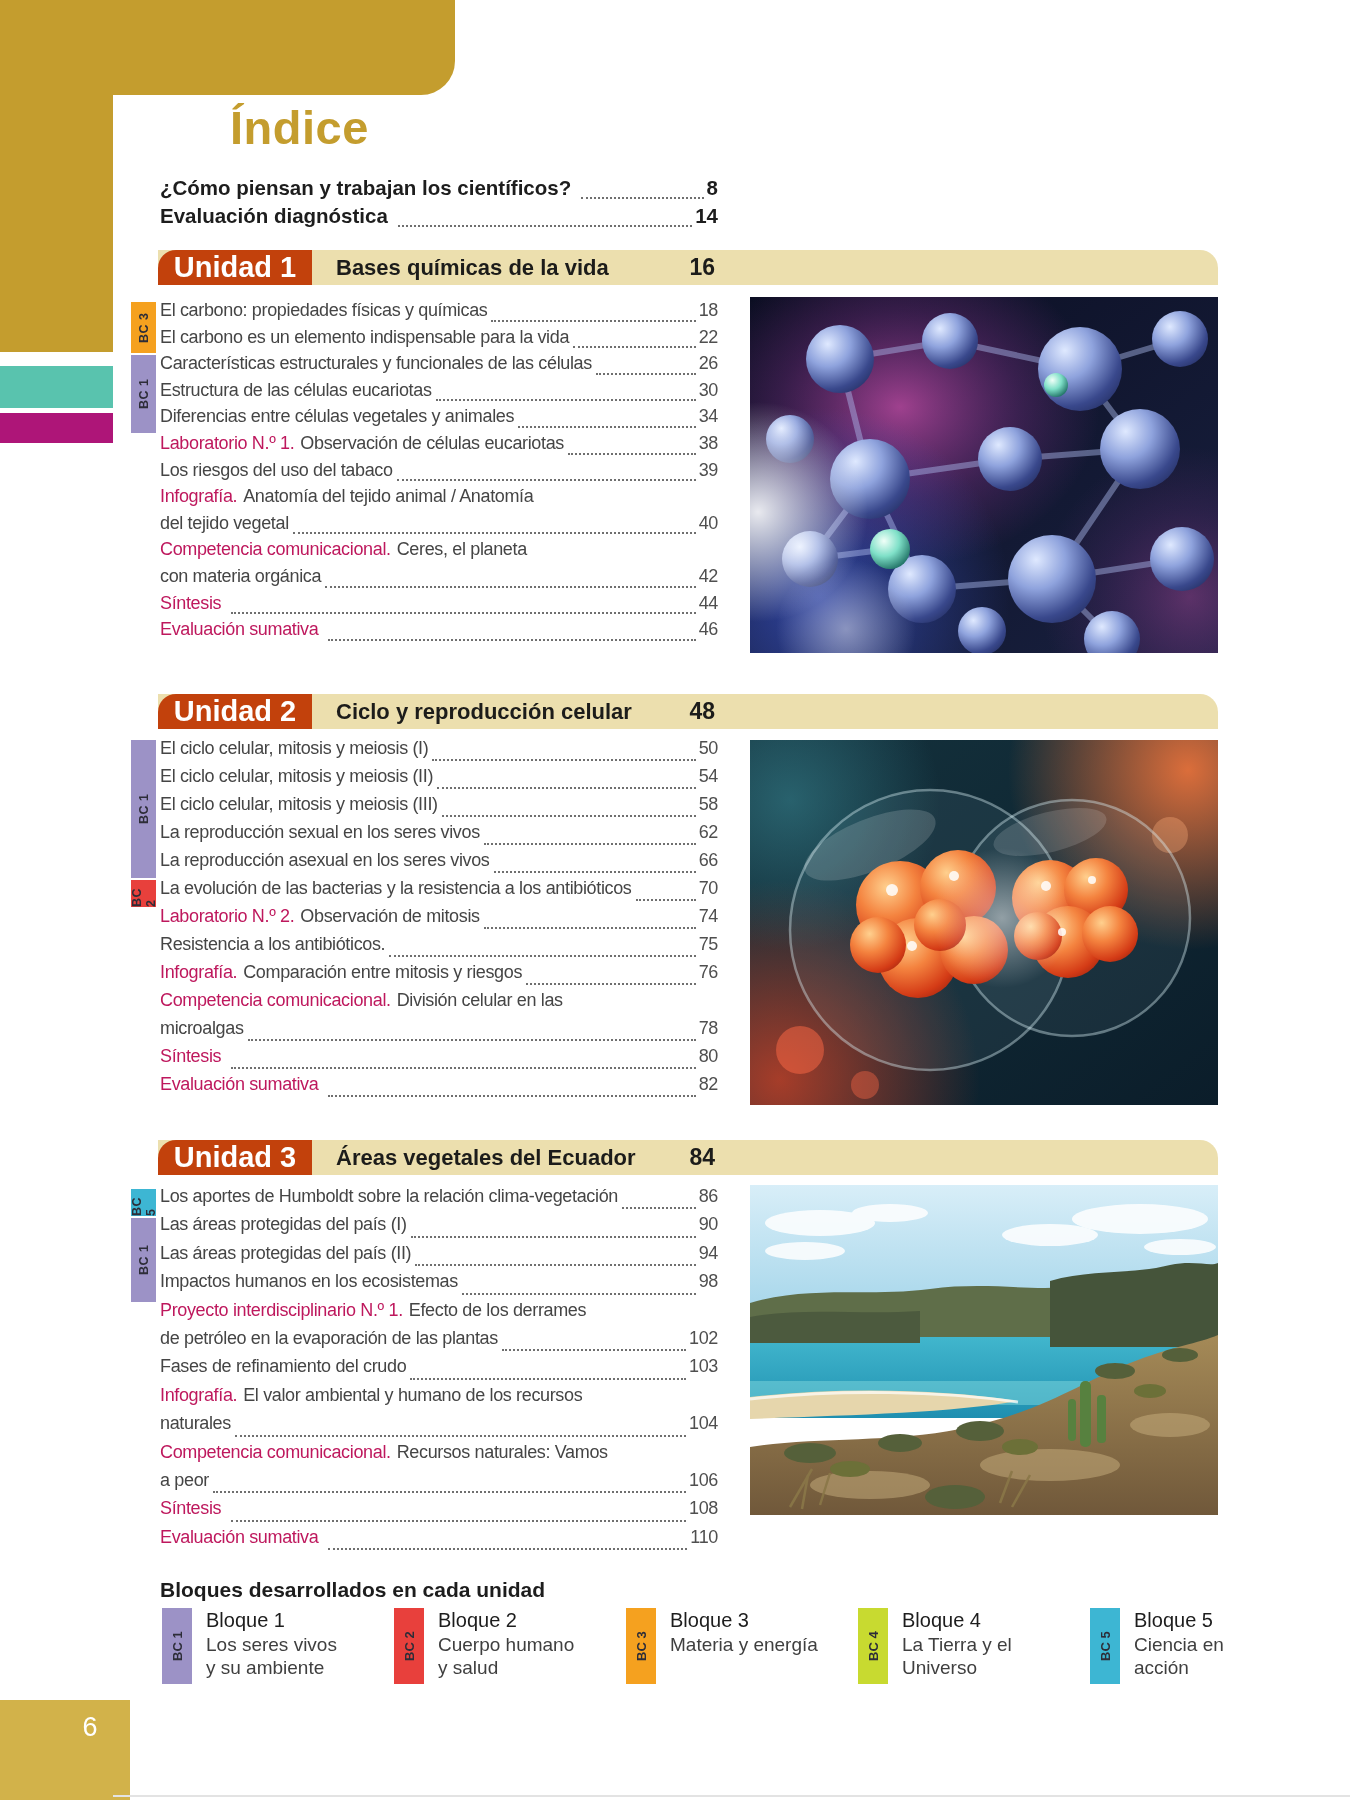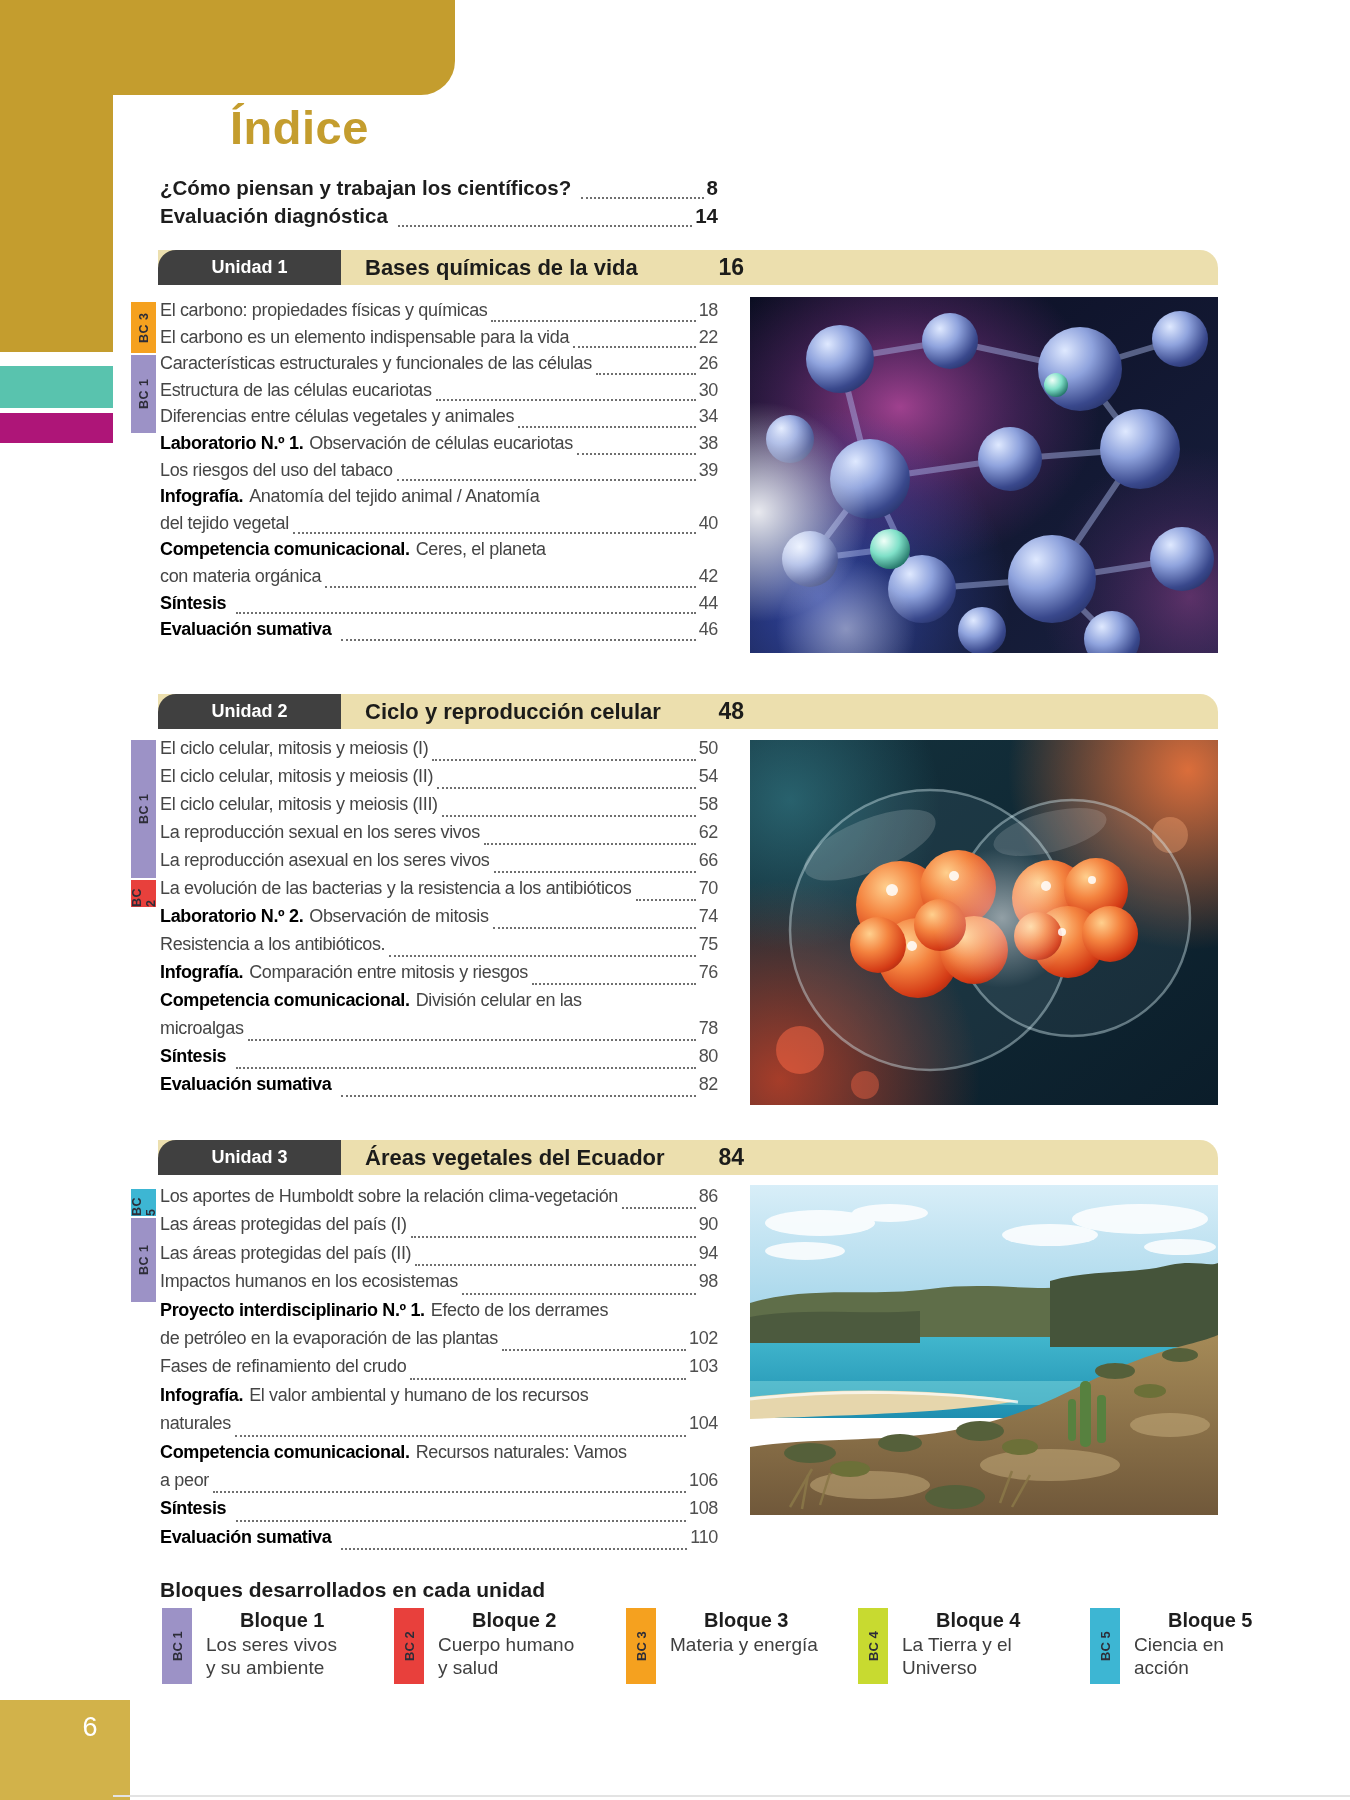--- a/index.html
+++ b/index.html
@@ -14,58 +14,58 @@
   .magenta-block{left:0;top:413px;width:113px;height:30px;background:#ae1578;}
   .footer-gold{left:0;top:1700px;width:130px;height:100px;background:#d2b24a;}
   .footer-num{left:68px;top:1712px;width:44px;text-align:center;color:#fff;font-size:27px;}
   .bottom-rule{left:113px;top:1795px;width:1237px;height:2px;background:#e3e3e3;}
 
   .main-title{left:230px;top:100px;font-size:47px;font-weight:bold;color:#c49d2e;letter-spacing:.5px;}
 
   
   .list{display:flex;flex-direction:column;}
   .row{display:flex;align-items:baseline;white-space:nowrap;}
-  .pfx{font-weight:bold;color:#000000;}
+  .pfx{font-weight:normal;color:#be185d;}
   .pfx:empty{display:none;}
   .pfx{margin-right:6px;}
   .txt{color:#454545;}
   .txt:empty{display:none;margin:0;}
   .dots{flex:1;min-width:8px;border-bottom:2.4px dotted #6f6f6f;align-self:flex-end;margin:0 3px 5px 4px;}
   .pg{color:#4f4f4f;text-align:right;}
 
   .pre-list{left:160px;top:176px;width:558px;}
   .pre-list .row{height:28px;font-size:20.5px;}
   .pre-list .pfx,.pre-list .pg{color:#1d1d1d;font-weight:bold;}
 
   .u-list{width:558px;font-size:18px;letter-spacing:-.35px;}
   .u1{left:160px;top:300px;} .u1 .row{height:26.6px;}
   .u2{left:160px;top:738px;} .u2 .row{height:28px;}
   .u3{left:160px;top:1186px;} .u3 .row{height:28.4px;}
 
   
   .unit-bar{left:158px;width:1060px;height:35px;display:flex;background:#ecdfae;border-top-right-radius:18px;}
   .b1{top:250px;} .b2{top:694px;} .b3{top:1140px;}
-  .unit-pill{width:183px;background:#404040;border-top-left-radius:18px;color:#fff;
-             font-weight:bold;font-size:18px;display:flex;align-items:center;justify-content:center;}
+  .unit-pill{width:154px;background:#c2410c;border-top-left-radius:18px;color:#fff;
+             font-weight:bold;font-size:29px;display:flex;align-items:center;justify-content:center;}
   .unit-mid{width:403px;display:flex;align-items:center;justify-content:space-between;padding-left:24px;box-sizing:border-box;}
   .unit-title{font-weight:bold;font-size:22px;color:#1c1c1a;}
   .unit-page{font-weight:bold;font-size:23px;color:#1c1c1a;}
 
   
   .bctab{width:25px;display:flex;align-items:center;justify-content:center;
          writing-mode:vertical-rl;transform:rotate(180deg);
          font-size:12.5px;font-weight:bold;color:#2d2d38;letter-spacing:.5px;}
 
   
   .legend-title{left:160px;top:1578px;font-size:21px;font-weight:bold;color:#1d1d1d;}
   .lg{top:1608px;width:225px;display:flex;}
   .lg-tab{width:30px;height:76px;flex:0 0 30px;display:flex;align-items:center;justify-content:center;
           writing-mode:vertical-rl;transform:rotate(180deg);font-size:13px;font-weight:bold;color:#2d2d38;}
   .lg-txt{padding-left:14px;}
-  .lg-name{font-size:20px;font-weight:bold;color:#1d1d1d;line-height:25px;margin-left:34px;}
+  .lg-name{font-size:20px;font-weight:normal;color:#1d1d1d;line-height:25px;}
   .lg-desc{font-size:19px;color:#3f3f3f;line-height:23px;white-space:pre-line;}
 
   .photo{left:750px;width:468px;overflow:hidden;}
   .photo svg{display:block;}
 </style>
 </head>
 <body>
 
 <div class="page">
 

